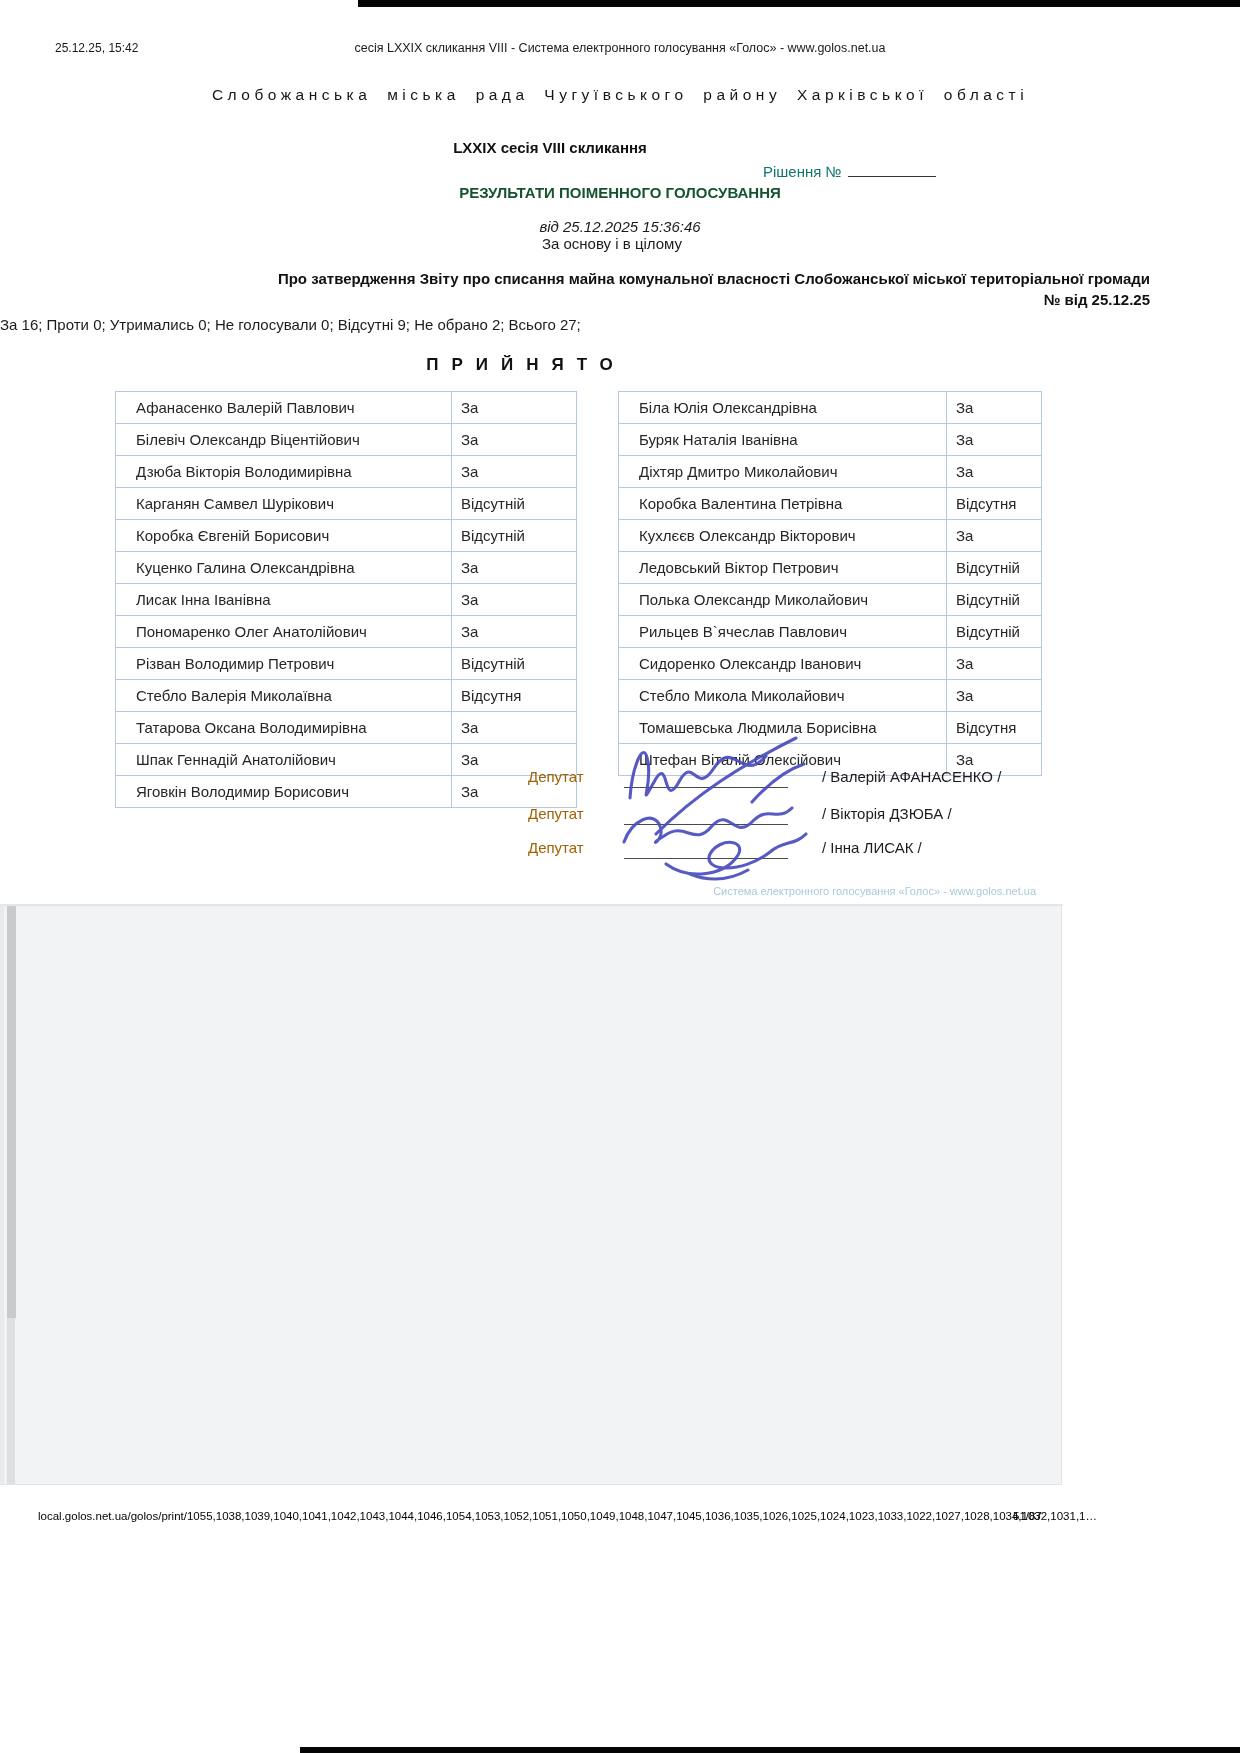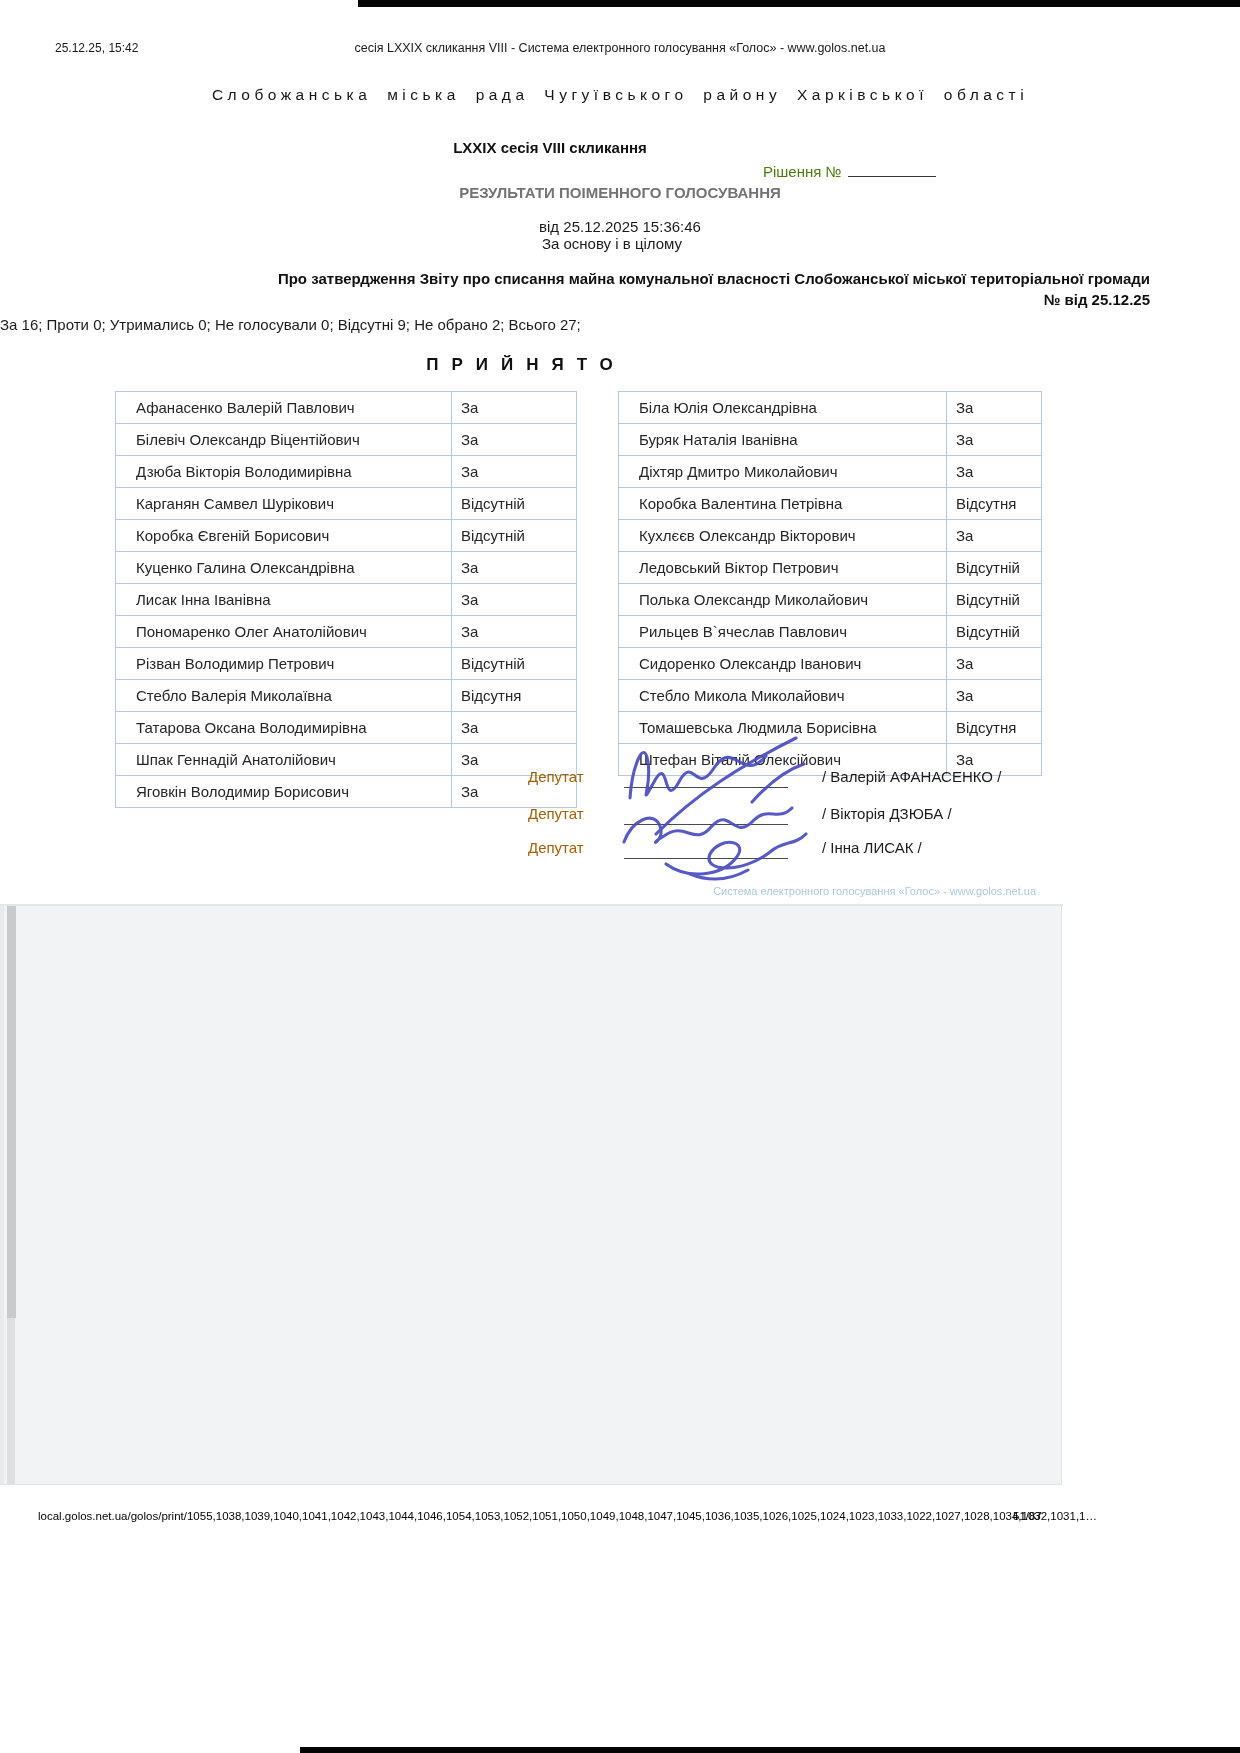--- a/index.html
+++ b/index.html
@@ -24,24 +24,24 @@
 
   
   .hdr-ts{position:absolute;left:55px;top:41px;font-size:12px;color:#1a1a1a;}
   .hdr-title{position:absolute;left:0;top:41px;width:1240px;text-align:center;font-size:12.5px;color:#1a1a1a;}
   .ftr-url{position:absolute;left:38px;top:1510px;font-size:11.5px;color:#050505;}
   .ftr-page{position:absolute;left:1013px;top:1510px;font-size:11.5px;color:#050505;}
 
   
   .council-title{position:absolute;left:0;top:86px;width:1240px;text-align:center;font-size:15.5px;letter-spacing:4.5px;word-spacing:7px;color:#161616;}
   .session-title{position:absolute;left:0;top:139px;width:1100px;text-align:center;font-size:15px;font-weight:bold;color:#111;}
-  .decision{position:absolute;left:763px;top:161px;font-size:15px;color:#4d7c0f;}
+  .decision{position:absolute;left:763px;top:161px;font-size:15px;color:#0f766e;}
   .decision .blank{display:inline-block;width:88px;height:15px;border-bottom:1.5px solid #333;margin-left:6px;}
-  .results-heading{position:absolute;left:0;top:184px;width:1240px;text-align:center;font-size:15px;font-weight:bold;color:#737373;}
-  .dt-line{position:absolute;left:0;top:218px;width:1240px;text-align:center;font-size:15px;}
+  .results-heading{position:absolute;left:0;top:184px;width:1240px;text-align:center;font-size:15px;font-weight:bold;color:#14532d;}
+  .dt-line{position:absolute;left:0;top:218px;width:1240px;text-align:center;font-size:15px;font-style:italic;}
   .basis-line{position:absolute;left:0;top:235px;width:1224px;text-align:center;font-size:15px;}
   .subject{position:absolute;left:90px;top:268px;width:1060px;text-align:right;font-size:15px;font-weight:bold;line-height:21px;color:#111;}
   .tally{position:absolute;left:0;top:316px;width:1232px;text-align:left;font-size:15px;}
   .outcome{position:absolute;left:0;top:355px;width:1052px;text-align:center;font-size:17px;font-weight:bold;letter-spacing:13px;color:#111;}
 
   
   table.votes{border-collapse:collapse;position:absolute;table-layout:fixed;background:#fff;}
   table.votes td{border:1px solid #b5c8dd;height:29px;font-size:15px;color:#262626;vertical-align:middle;overflow:hidden;white-space:nowrap;}
   td.cell-name{padding-left:20px;}
   td.cell-vote{padding-left:9px;}

